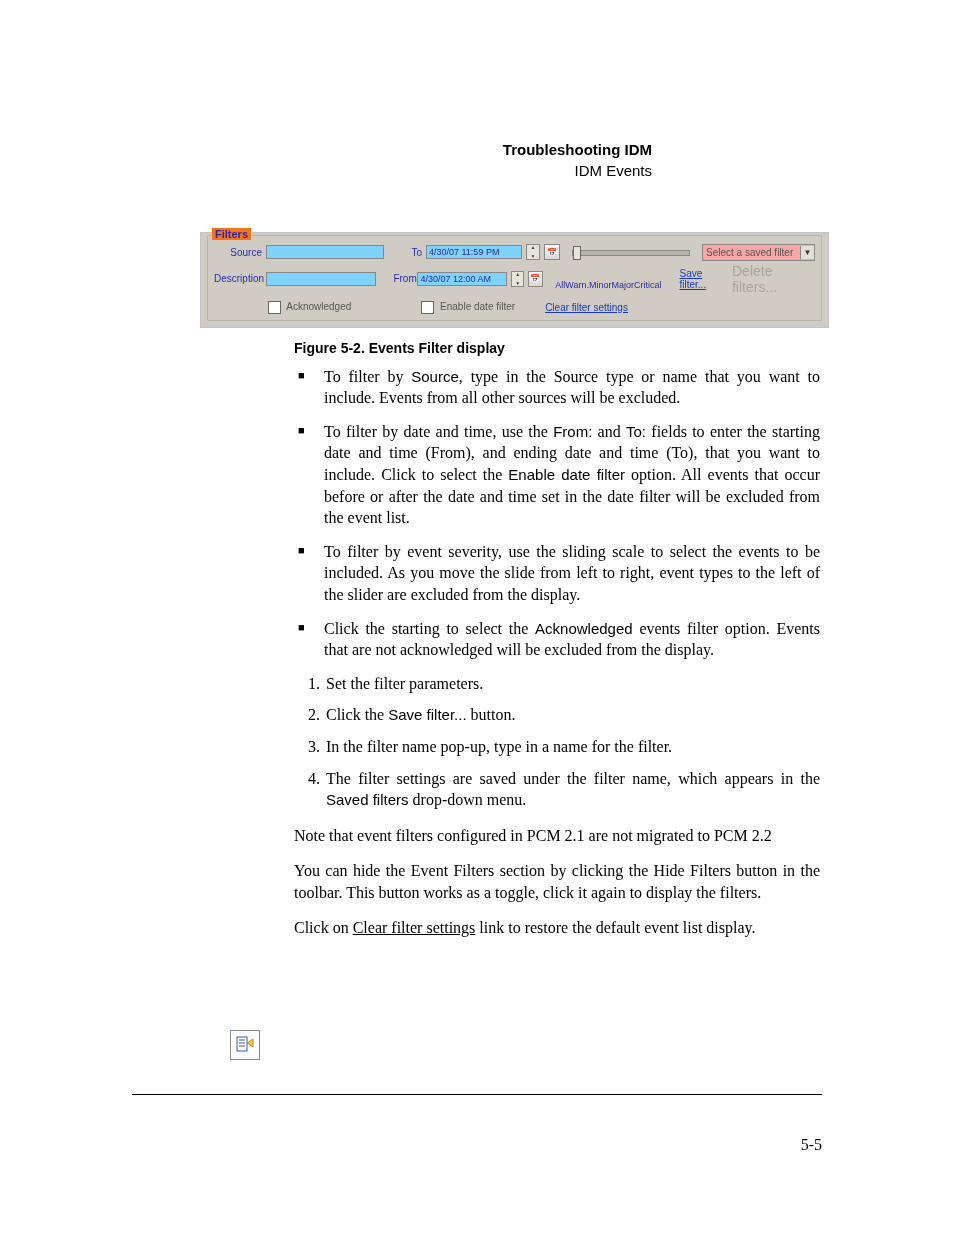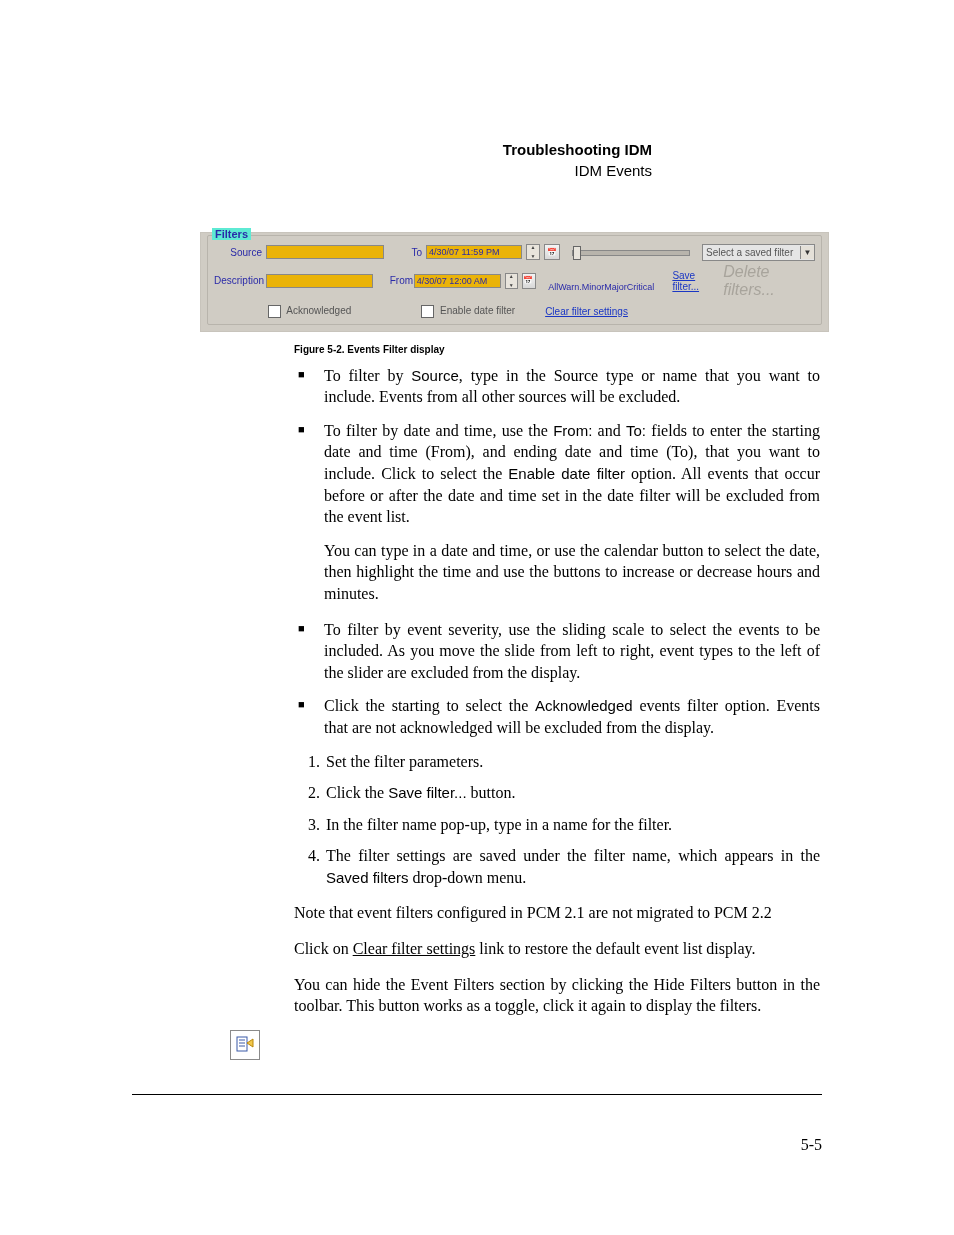--- a/index.html
+++ b/index.html
@@ -50,41 +50,41 @@
   }
   .filters-panel .fieldset-border {
     border: 1px solid #b8b4ac;
     border-radius: 2px;
     padding: 6px 6px 6px 6px;
     position: relative;
   }
   .filters-panel .legend {
     position: absolute;
     top: -8px; left: 4px;
-    background: #5eead4;
+    background: #f97316;
     padding: 0 3px;
     font-weight: bold;
     color: #2a2aa8;
     font-size: 11px;
   }
   .fp-row {
     display: flex;
     align-items: center;
     gap: 4px;
     margin-top: 2px;
   }
   .fp-label {
     width: 48px;
     text-align: right;
     color: #2a2aa8;
     font-size: 10px;
   }
   .fp-input {
     height: 14px;
-    background: #eab308;
+    background: #7dd3fc;
     border: 1px solid #888;
     font-size: 10px;
     padding: 0 2px;
     box-sizing: border-box;
   }
   .src-input { width: 118px; }
   .date-input { width: 96px; color: #2a2aa8; font-size: 9px; padding-top:1px;}
   .spinner {
     display: inline-flex;
     flex-direction: column;
@@ -130,21 +130,21 @@
   .slider-ticks {
     display: flex;
     justify-content: space-between;
     font-size: 9px;
     color: #2a2aa8;
     margin-top: 16px;
   }
   .select-saved {
     width: 108px;
     height: 15px;
-    background: #e5e5e5;
+    background: #fca5a5;
     border: 1px solid #888;
     font-size: 10px;
     display: flex;
     align-items: center;
     justify-content: space-between;
     padding-left: 3px;
     color: #555;
   }
   .select-saved .arrow {
     width: 13px; height: 13px;
@@ -156,40 +156,40 @@
   .fp-checkbox {
     width: 11px; height: 11px;
     border: 1px solid #666;
     background: #fff;
     display: inline-block;
     margin-right: 3px;
     vertical-align: middle;
   }
   .fp-checktext { color: #555; font-size: 10px; }
   .link { color: #1a36c4; text-decoration: underline; font-size: 10px; }
-  .link-disabled { color: #a8a49c; font-size: 16px; font-style: italic; }
+  .link-disabled { color: #a8a49c; font-size: 14px; }
   .right-links { margin-left: 6px; display:flex; gap:4px; align-items:center;}
   .bottom-row {
     display: flex;
     align-items: center;
     margin-top: 6px;
     gap: 30px;
   }
   .bottom-row .col1 { margin-left: 54px; }
   .bottom-row .col2 { margin-left: 40px; }
 
   
   .content {
     margin-left: 94px;
     width: 526px;
   }
   .figcap {
     font-family: Arial, Helvetica, sans-serif;
     font-weight: bold;
-    font-size: 10px;
+    font-size: 14px;
     margin: 4px 0 10px 0;
   }
   ul.bullets {
     list-style: none;
     padding: 0;
     margin: 0;
   }
   ul.bullets > li {
     position: relative;
     padding-left: 30px;
@@ -337,21 +337,20 @@
 
   <div class="content">
     <div class="figcap">Figure 5-2. Events Filter display</div>
 
     <ul class="bullets">
       <li>
         <span>To filter by </span><span class="sans">Source</span><span>, type in the Source type or name that you want to include. Events from all other sources will be excluded.</span>
       </li>
       <li>
         <span>To filter by date and time, use the </span><span class="sans">From:</span><span> and </span><span class="sans">To:</span><span> fields to enter the starting date and time (From), and ending date and time (To), that you want to include. Click to select the </span><span class="sans">Enable date filter</span><span> option. All events that occur before or after the date and time set in the date filter will be excluded from the event list.</span>
-        <p class="para" style="margin-top:12px;">You can type in a date and time, or use the calendar button to select the date, then highlight the time and use the buttons to increase or decrease hours and minutes.</p>
       </li>
       <li>To filter by event severity, use the sliding scale to select the events to be included. As you move the slide from left to right, event types to the left of the slider are excluded from the display.</li>
       <li>
         <span>Click the starting to select the </span><span class="sans">Acknowledged</span><span> events filter option. Events that are not acknowledged will be excluded from the display.</span>
       </li>
     </ul>
 
 
     <ol class="numlist">
       <li>Set the filter parameters.</li>
@@ -359,26 +358,26 @@
         <span>Click the </span><span class="sans">Save filter...</span><span> button.</span>
       </li>
       <li>In the filter name pop-up, type in a name for the filter.</li>
       <li>
         <span>The filter settings are saved under the filter name, which appears in the </span><span class="sans">Saved filters</span><span> drop-down menu.</span>
       </li>
     </ol>
 
 
     <p class="para">Note that event filters configured in PCM 2.1 are not migrated to PCM 2.2</p>
+
+    <p class="para">You can hide the Event Filters section by clicking the Hide Filters button in the toolbar. This button works as a toggle, click it again to display the filters.</p>
 
     <p class="para">
       <span>Click on </span><span class="underline">Clear filter settings</span><span> link to restore the default event list display.</span>
     </p>
-
-    <p class="para">You can hide the Event Filters section by clicking the Hide Filters button in the toolbar. This button works as a toggle, click it again to display the filters.</p>
   </div>
 
 </div>
 
 <div class="margin-icon">
   <svg viewBox="0 0 20 20">
     <rect x="2" y="2" width="10" height="14" fill="#fff" stroke="#3a5aa8" stroke-width="1"></rect>
     <line x1="4" y1="5" x2="10" y2="5" stroke="#3a5aa8"></line>
     <line x1="4" y1="8" x2="10" y2="8" stroke="#3a5aa8"></line>
     <line x1="4" y1="11" x2="10" y2="11" stroke="#3a5aa8"></line>

